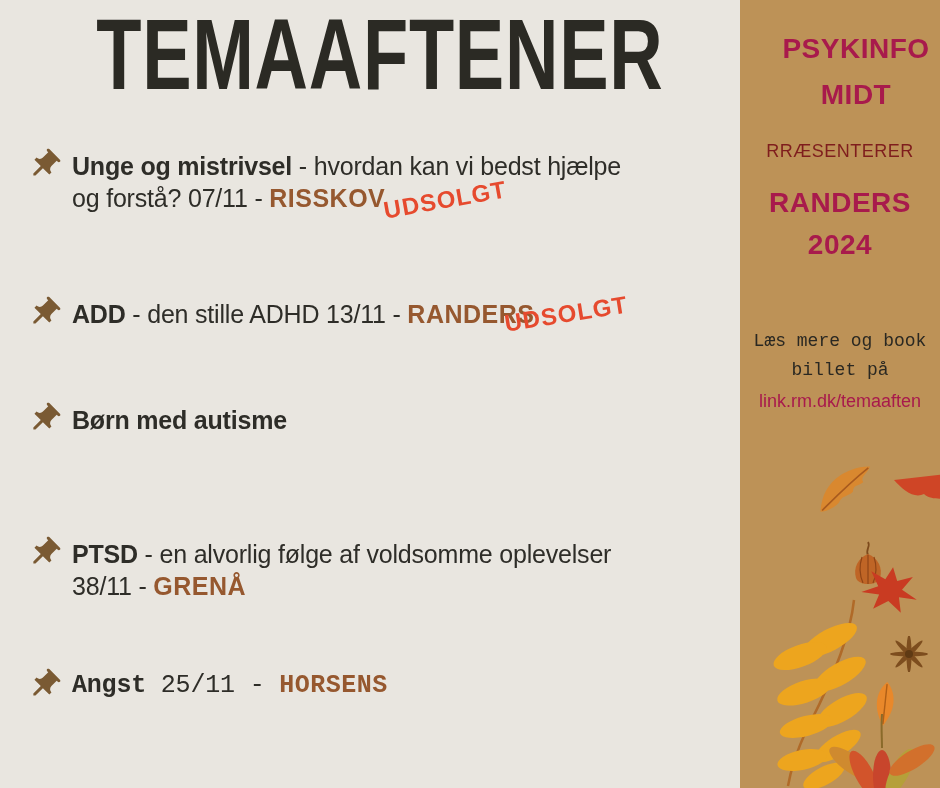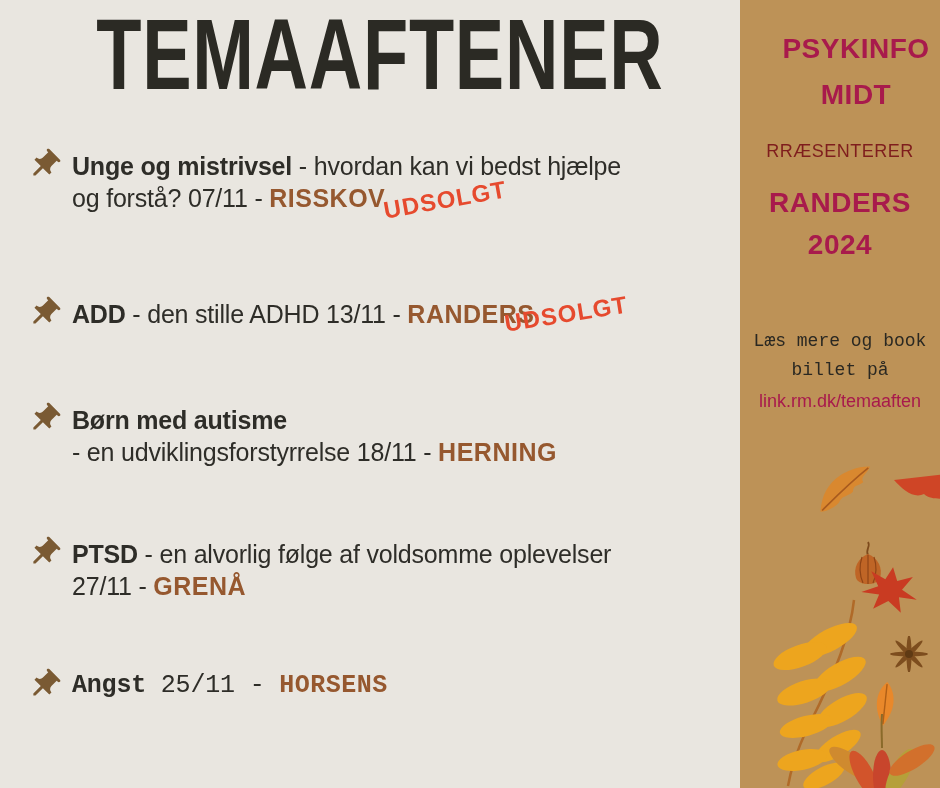--- a/index.html
+++ b/index.html
@@ -56,29 +56,28 @@
       <div><b class="nm">ADD</b><span> - den stille ADHD 13/11 - </span><b class="loc">RANDERS</b></div>
       <div><span></span><b class="loc"></b></div>
     </div>
     <div class="badge badge2">UDSOLGT</div>
 
     <div class="event e3">
       <svg class="pin" viewBox="0 0 24 24">
           <path d="M16,9V4h1c0.55,0,1-0.45,1-1s-0.45-1-1-1H7C6.45,2,6,2.45,6,3s0.45,1,1,1h1v5c0,1.66-1.34,3-3,3v2h5.97v7l1,1l1-1v-7H19v-2C17.34,12,16,10.66,16,9z"></path>
         </svg>
       <div><b class="nm">Børn med autisme</b><span></span><b class="loc"></b></div>
-      <div><span>- en udviklingsforstyrrelse 18/11 - </span><b class="loc">HERNING</b></div>
     </div>
 
     <div class="event e4">
       <svg class="pin" viewBox="0 0 24 24">
           <path d="M16,9V4h1c0.55,0,1-0.45,1-1s-0.45-1-1-1H7C6.45,2,6,2.45,6,3s0.45,1,1,1h1v5c0,1.66-1.34,3-3,3v2h5.97v7l1,1l1-1v-7H19v-2C17.34,12,16,10.66,16,9z"></path>
         </svg>
       <div><b class="nm">PTSD</b><span> - en alvorlig følge af voldsomme oplevelser</span><b class="loc"></b></div>
-      <div><span>27/11 - </span><b class="loc">GRENÅ</b></div>
+      <div><span>38/11 - </span><b class="loc">GRENÅ</b></div>
     </div>
 
     <div class="event e5">
       <svg class="pin" viewBox="0 0 24 24">
           <path d="M16,9V4h1c0.55,0,1-0.45,1-1s-0.45-1-1-1H7C6.45,2,6,2.45,6,3s0.45,1,1,1h1v5c0,1.66-1.34,3-3,3v2h5.97v7l1,1l1-1v-7H19v-2C17.34,12,16,10.66,16,9z"></path>
         </svg>
       <div><b class="nm">Angst</b><span> 25/11 - </span><b class="loc">HORSENS</b></div>
       <div><span></span><b class="loc"></b></div>
     </div>
   </div>

